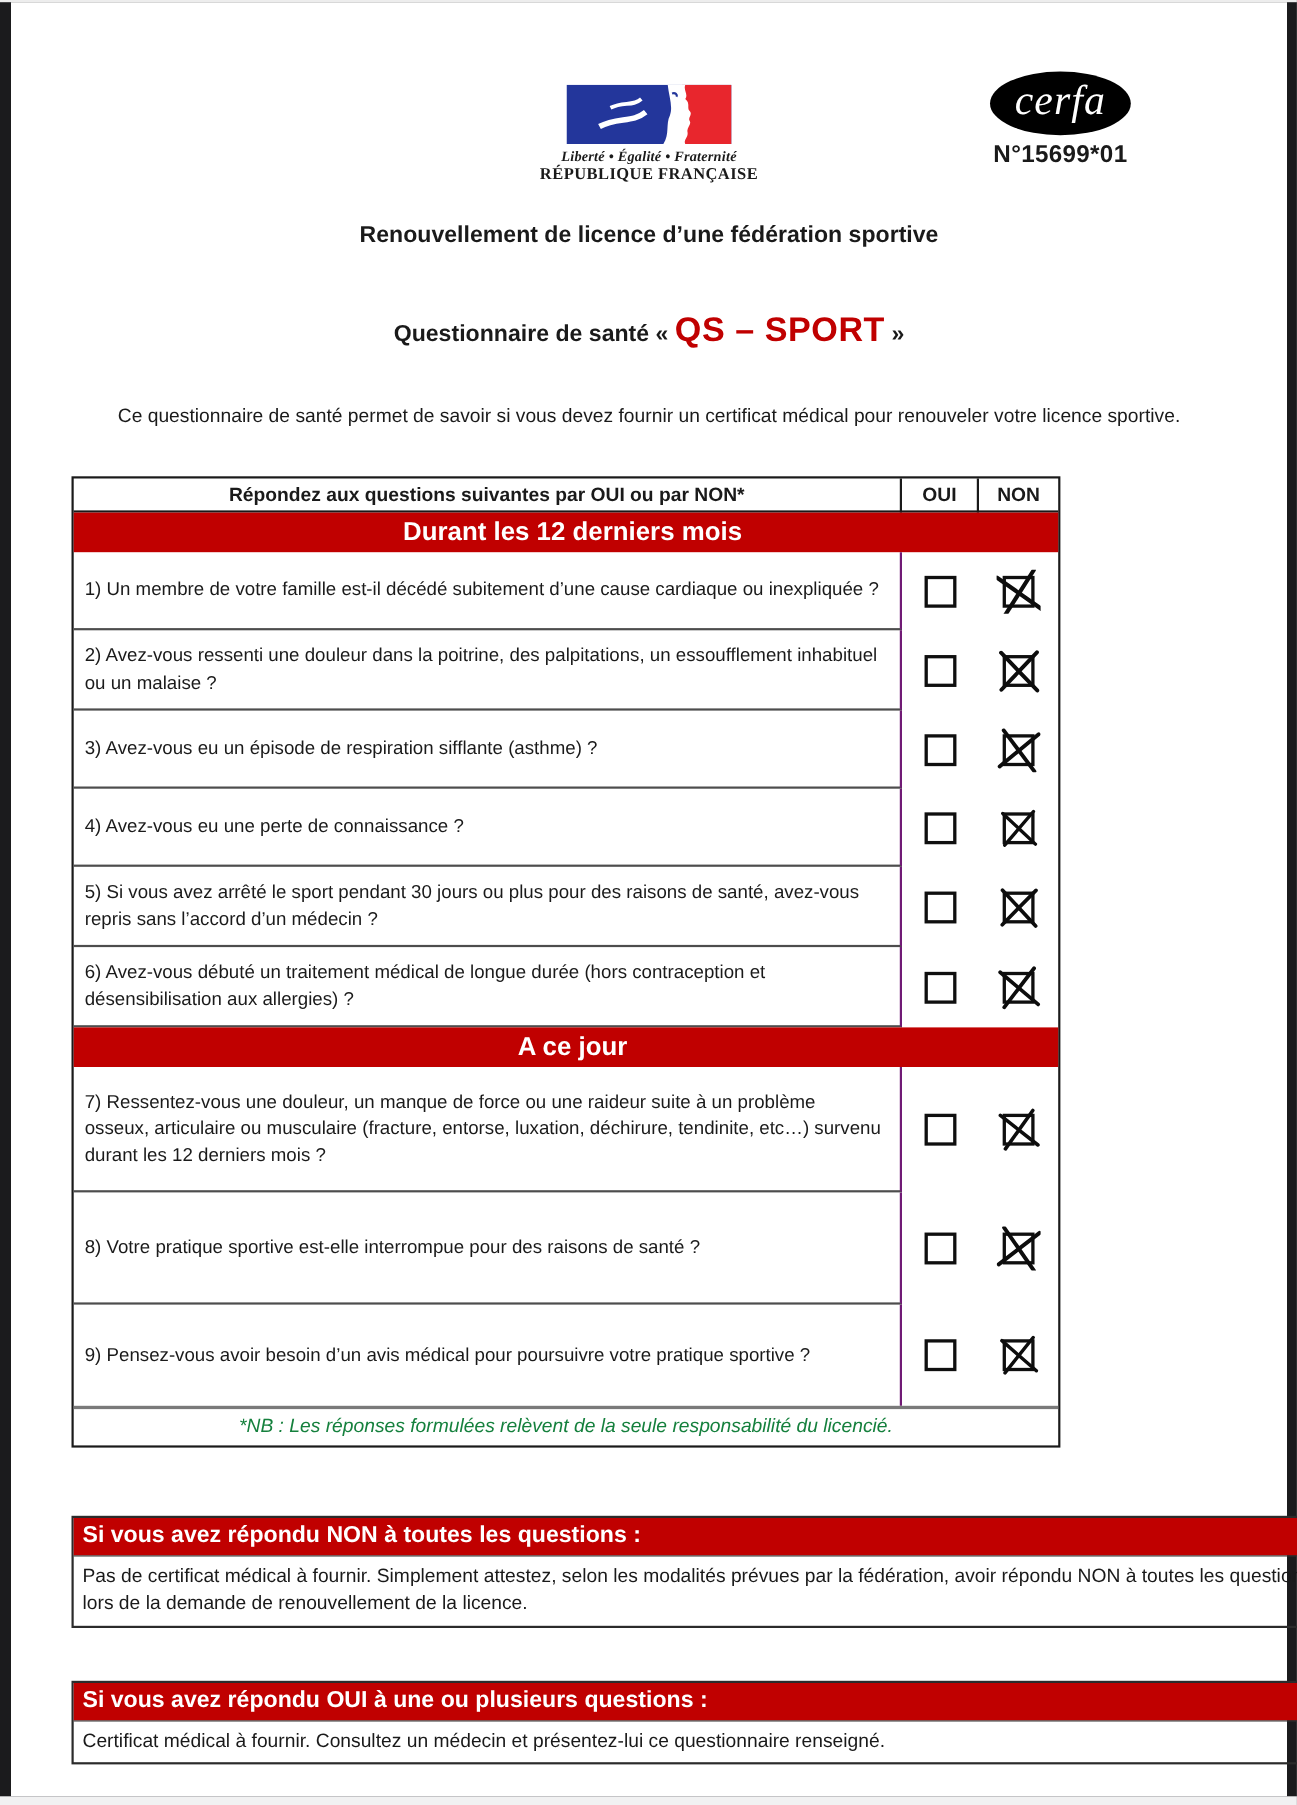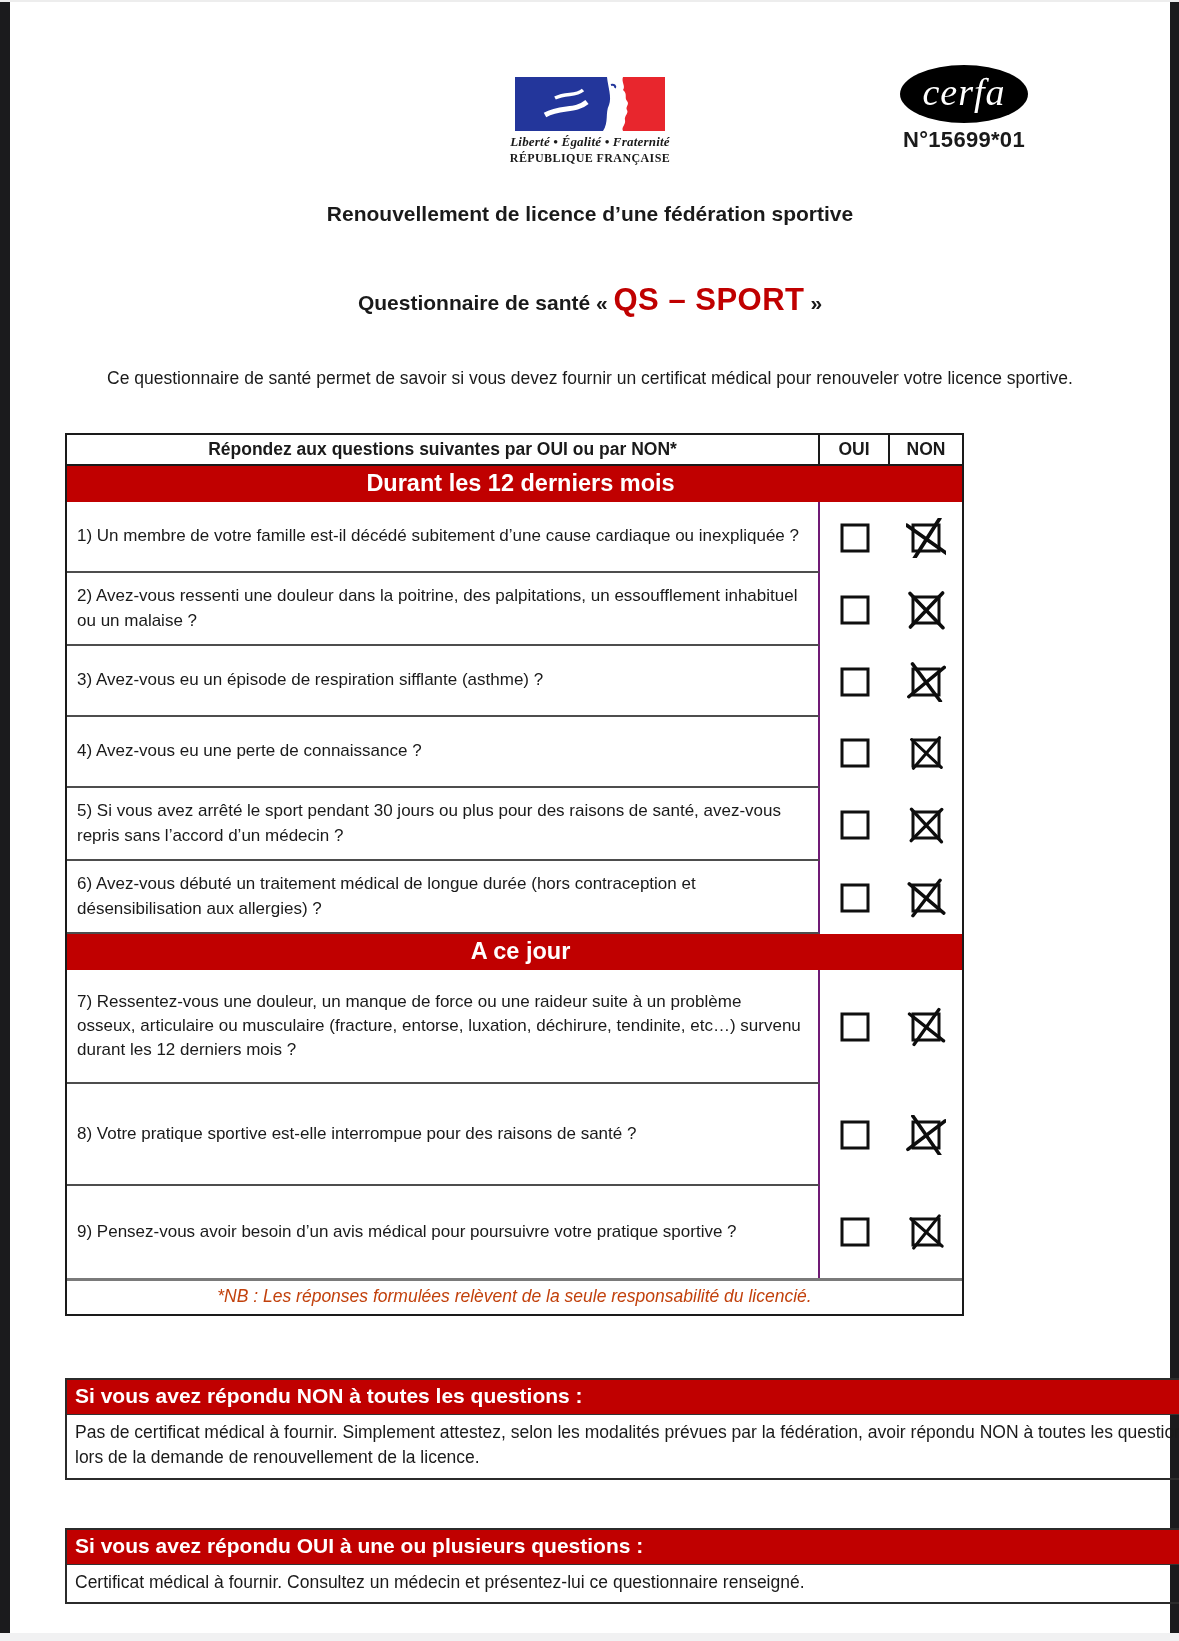--- a/index.html
+++ b/index.html
@@ -10,21 +10,21 @@
   }
   body::before{content:"";position:absolute;left:0;top:0;width:1179px;height:2px;background:#ededed;z-index:5;}
   body::after{content:"";position:absolute;left:0;bottom:0;width:1179px;height:8px;background:#f1f1f2;z-index:5;}
   .page{position:absolute;left:10px;top:2px;width:1160px;height:1631px;background:#ffffff;}
 
   
   .hdr{position:relative;height:170px;}
   .marianne{position:absolute;top:75px;left:50%;transform:translateX(-50%);width:240px;text-align:center;}
   .flag{display:block;margin:0 auto;}
   .motto{font-family:"Liberation Serif",serif;font-style:italic;font-weight:bold;font-size:13px;margin-top:3px;letter-spacing:.2px;}
-  .republic{font-family:"Liberation Serif",serif;font-weight:bold;font-size:12px;margin-top:1px;letter-spacing:.4px;}
+  .republic{font-family:"Liberation Serif",serif;font-weight:bold;font-size:15px;margin-top:1px;letter-spacing:.4px;}
   .cerfa{position:absolute;top:63px;right:138px;width:136px;text-align:center;}
   .cerfa-ellipse{width:128px;height:58px;margin:0 auto;background:#000;border-radius:50%;display:flex;align-items:center;justify-content:center;}
   .cerfa-ellipse span{font-family:"Liberation Serif",serif;font-style:italic;font-size:38px;color:#fff;padding-bottom:5px;letter-spacing:1px;}
   .cerfa-num{font-size:22px;font-weight:bold;margin-top:4px;letter-spacing:.3px;}
 
   
   .title{margin-top:30px;text-align:center;font-size:21px;font-weight:bold;}
   .subtitle{margin-top:56px;text-align:center;font-size:21px;font-weight:bold;}
   .subtitle .hl{font-size:31px;font-weight:bold;color:#c00000;letter-spacing:.5px;}
   .intro{margin-top:50px;text-align:center;font-size:17.5px;padding:0 30px;}
@@ -45,21 +45,21 @@
   .q-cell{
     border-right:2px solid #701a75;border-bottom:2px solid #4d4d4d;
     font-size:17px;line-height:1.42;padding:6px 14px 6px 10px;
     display:flex;align-items:center;
   }
   .q-cell.last{border-bottom:none;}
   .cb-cell{display:flex;align-items:center;justify-content:center;}.mh57{min-height:57px}.mh59{min-height:59px}
   .mh100{min-height:100px}.mh88{min-height:88px}.mh80{min-height:80px}
   .footnote{
     grid-column:1 / -1;border-top:3px solid #7a7a7a;
-    color:#c2410c;font-style:italic;font-size:17.5px;text-align:center;padding:5px 0 7px 0;
+    color:#15803d;font-style:italic;font-size:17.5px;text-align:center;padding:5px 0 7px 0;
   }
 
   
   .cb svg{display:block;}
   .cb rect{fill:none;stroke:#0f0f0f;stroke-width:3;}
   .xg path{stroke:#0d0d0d;stroke-width:3.4;stroke-linecap:round;fill:none;}
   .xg{transform-origin:20px 20px;}
   .v1 .xg{transform:rotate(-8deg) translate(0px,1px) scale(1.1);}
   .v2 .xg{transform:rotate(3deg) scale(1.05);}
   .v3 .xg{transform:rotate(10deg) scale(1.03);}

